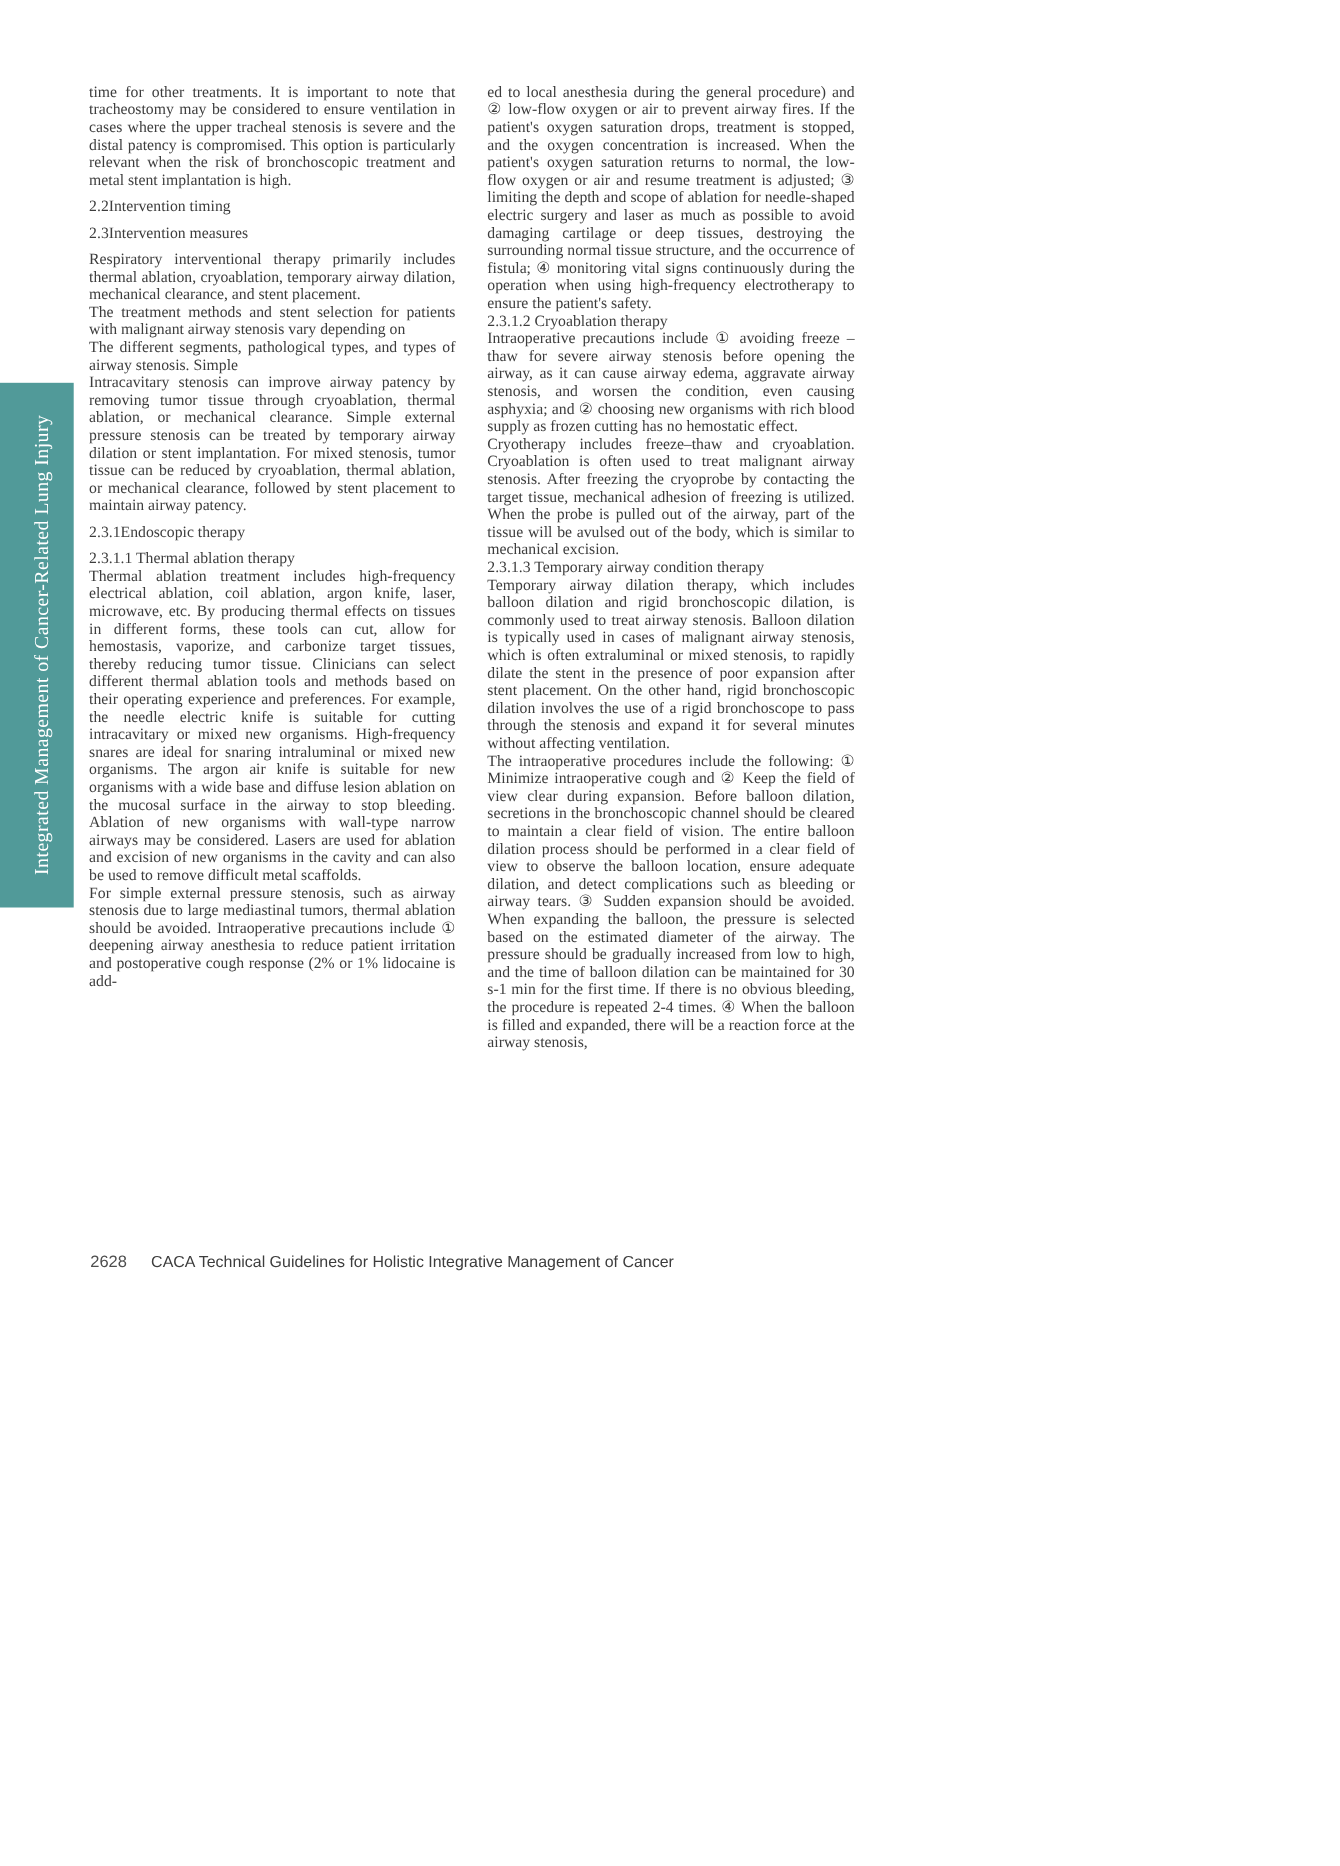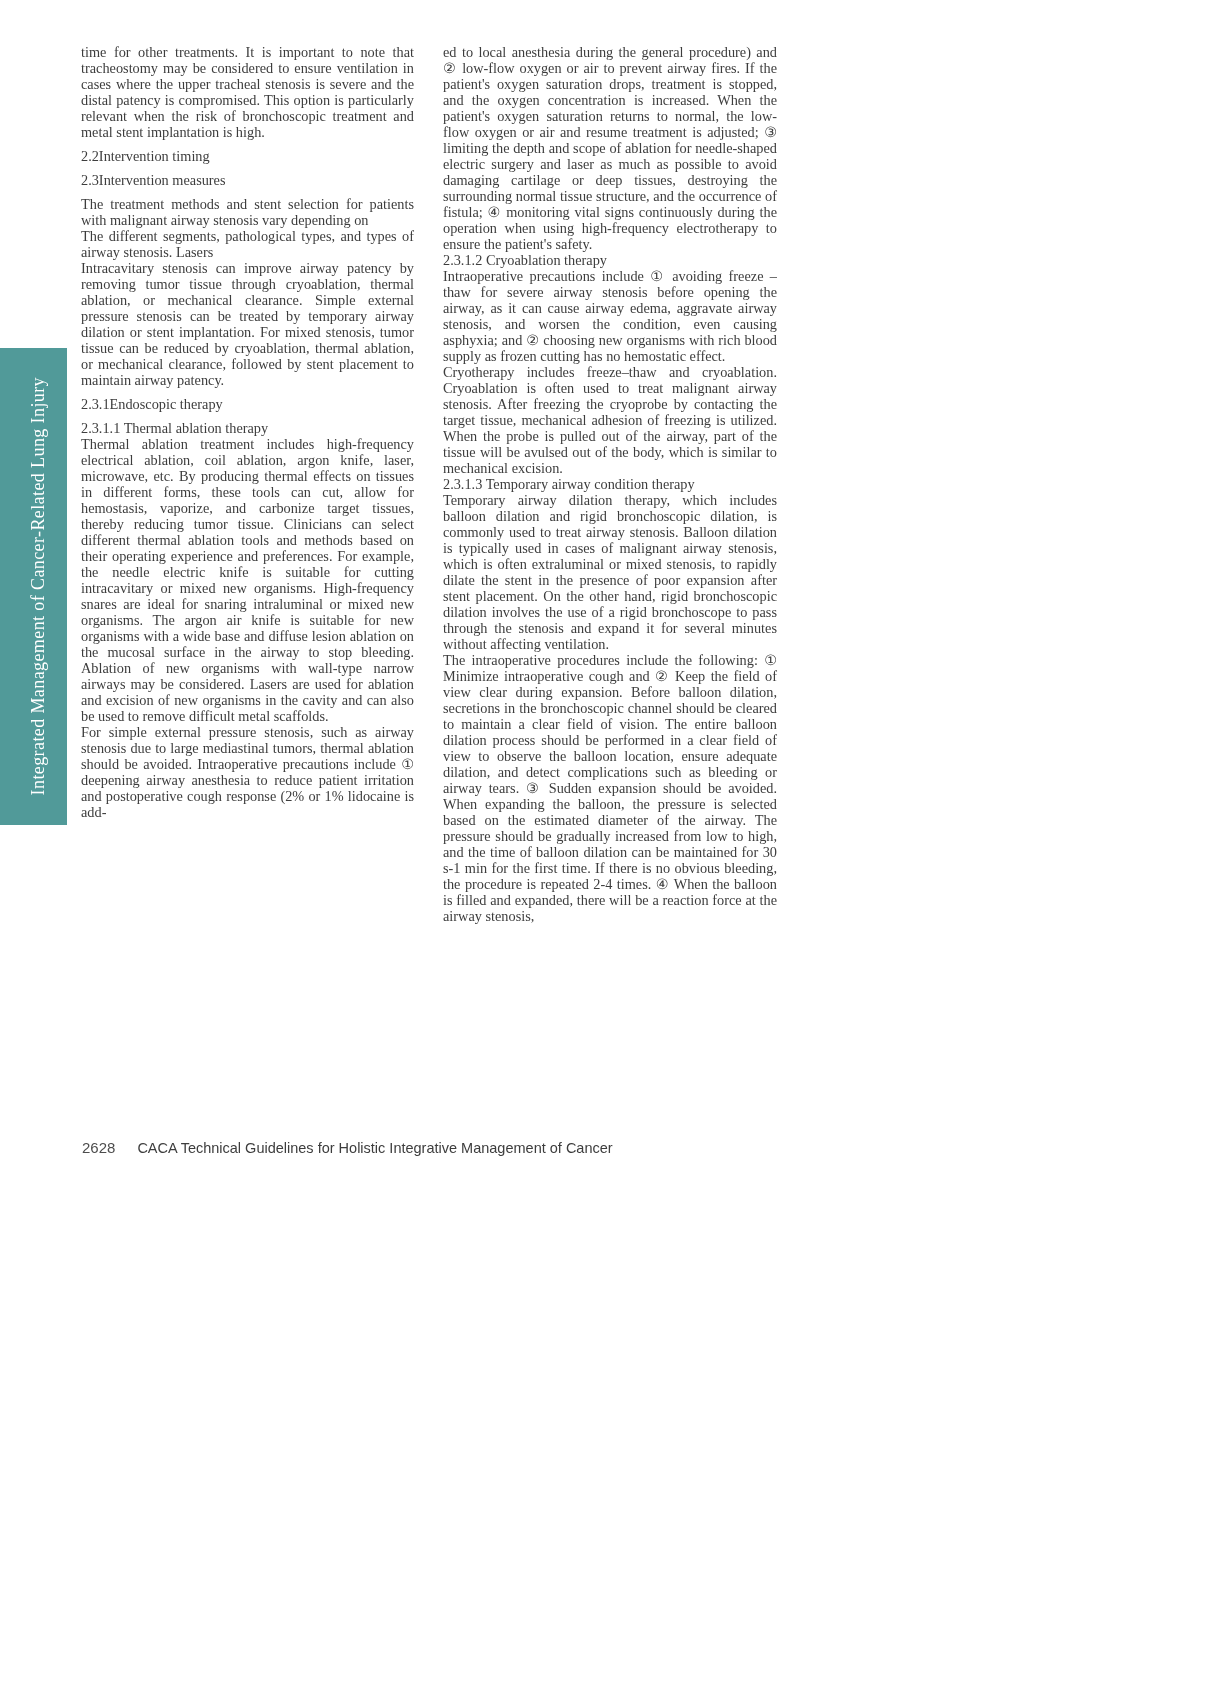--- a/index.html
+++ b/index.html
@@ -5,24 +5,24 @@
   html,body{margin:0;padding:0;background:#ffffff;}
   .page{
     position:relative;
     width:1218px;height:1696px;
     background:#ffffff;
     font-family:"Liberation Serif","DejaVu Serif","DejaVu Sans",serif;
     color:#3d3d3d;
     overflow:hidden;
   }
   .col{
-    position:absolute;top:44px;
+    position:absolute;top:76px;
     text-align:justify;
     font-size:14.3px;line-height:16px;
-    hyphens:auto;font-family:Liberation Serif, serif;-webkit-hyphens:auto;
+    hyphens:auto;-webkit-hyphens:auto;
   }
   .col-left{left:81px;width:333px;}
   .col-right{left:443px;width:334px;}
   .block{margin:0;}
   .h-both{margin:8px 0;}
   .h-top{margin:8px 0 0 0;}
   .h-none{margin:0;}
   .sidebar{
     position:absolute;left:0;top:348px;width:67px;height:477px;
     background:#519a99;
@@ -57,22 +57,23 @@
 <div class="page">
 
   <div class="sidebar" style="background: rgb(81, 154, 153);">
     <span class="sidebar-text" style="color: rgb(255, 255, 255);">Integrated Management of Cancer-Related Lung Injury</span>
   </div>
 
   <div class="col col-left">
       <div class="block p">time for other treatments. It is important to note that tracheostomy may be considered to ensure ventilation in cases where the upper tracheal stenosis is severe and the distal patency is compromised. This option is particularly relevant when the risk of bronchoscopic treatment and metal stent implantation is high.</div>
       <div class="block h-both">2.2Intervention timing</div>
       <div class="block h-both">2.3Intervention measures</div>
+      <div class="block p">Respiratory interventional therapy primarily includes thermal ablation, cryoablation, temporary airway dilation, mechanical clearance, and stent placement.</div>
       <div class="block p">The treatment methods and stent selection for patients with malignant airway stenosis vary depending on</div>
-      <div class="block p">The different segments, pathological types, and types of airway stenosis. Lasers</div>
+      <div class="block p">The different segments, pathological types, and types of airway stenosis. Simple</div>
       <div class="block p">Intracavitary stenosis can improve airway patency by removing tumor tissue through cryoablation, thermal ablation, or mechanical clearance. Simple external pressure stenosis can be treated by temporary airway dilation or stent implantation. For mixed stenosis, tumor tissue can be reduced by cryoablation, thermal ablation, or mechanical clearance, followed by stent placement to maintain airway patency.</div>
       <div class="block h-both">2.3.1Endoscopic therapy</div>
       <div class="block h-top">2.3.1.1 Thermal ablation therapy</div>
       <div class="block p">Thermal ablation treatment includes high-frequency electrical ablation, coil ablation, argon knife, laser, microwave, etc. By producing thermal effects on tissues in different forms, these tools can cut, allow for hemostasis, vaporize, and carbonize target tissues, thereby reducing tumor tissue. Clinicians can select different thermal ablation tools and methods based on their operating experience and preferences. For example, the needle electric knife is suitable for cutting intracavitary or mixed new organisms. High-frequency snares are ideal for snaring intraluminal or mixed new organisms. The argon air knife is suitable for new organisms with a wide base and diffuse lesion ablation on the mucosal surface in the airway to stop bleeding. Ablation of new organisms with wall-type narrow airways may be considered. Lasers are used for ablation and excision of new organisms in the cavity and can also be used to remove difficult metal scaffolds.</div>
       <div class="block p">For simple external pressure stenosis, such as airway stenosis due to large mediastinal tumors, thermal ablation should be avoided. Intraoperative precautions include ① deepening airway anesthesia to reduce patient irritation and postoperative cough response (2% or 1% lidocaine is add-</div>
     </div>
 
   <div class="col col-right">
       <div class="block p">ed to local anesthesia during the general procedure) and ② low-flow oxygen or air to prevent airway fires. If the patient's oxygen saturation drops, treatment is stopped, and the oxygen concentration is increased. When the patient's oxygen saturation returns to normal, the low-flow oxygen or air and resume treatment is adjusted; ③ limiting the depth and scope of ablation for needle-shaped electric surgery and laser as much as possible to avoid damaging cartilage or deep tissues, destroying the surrounding normal tissue structure, and the occurrence of fistula; ④ monitoring vital signs continuously during the operation when using high-frequency electrotherapy to ensure the patient's safety.</div>
       <div class="block h-none">2.3.1.2 Cryoablation therapy</div>

